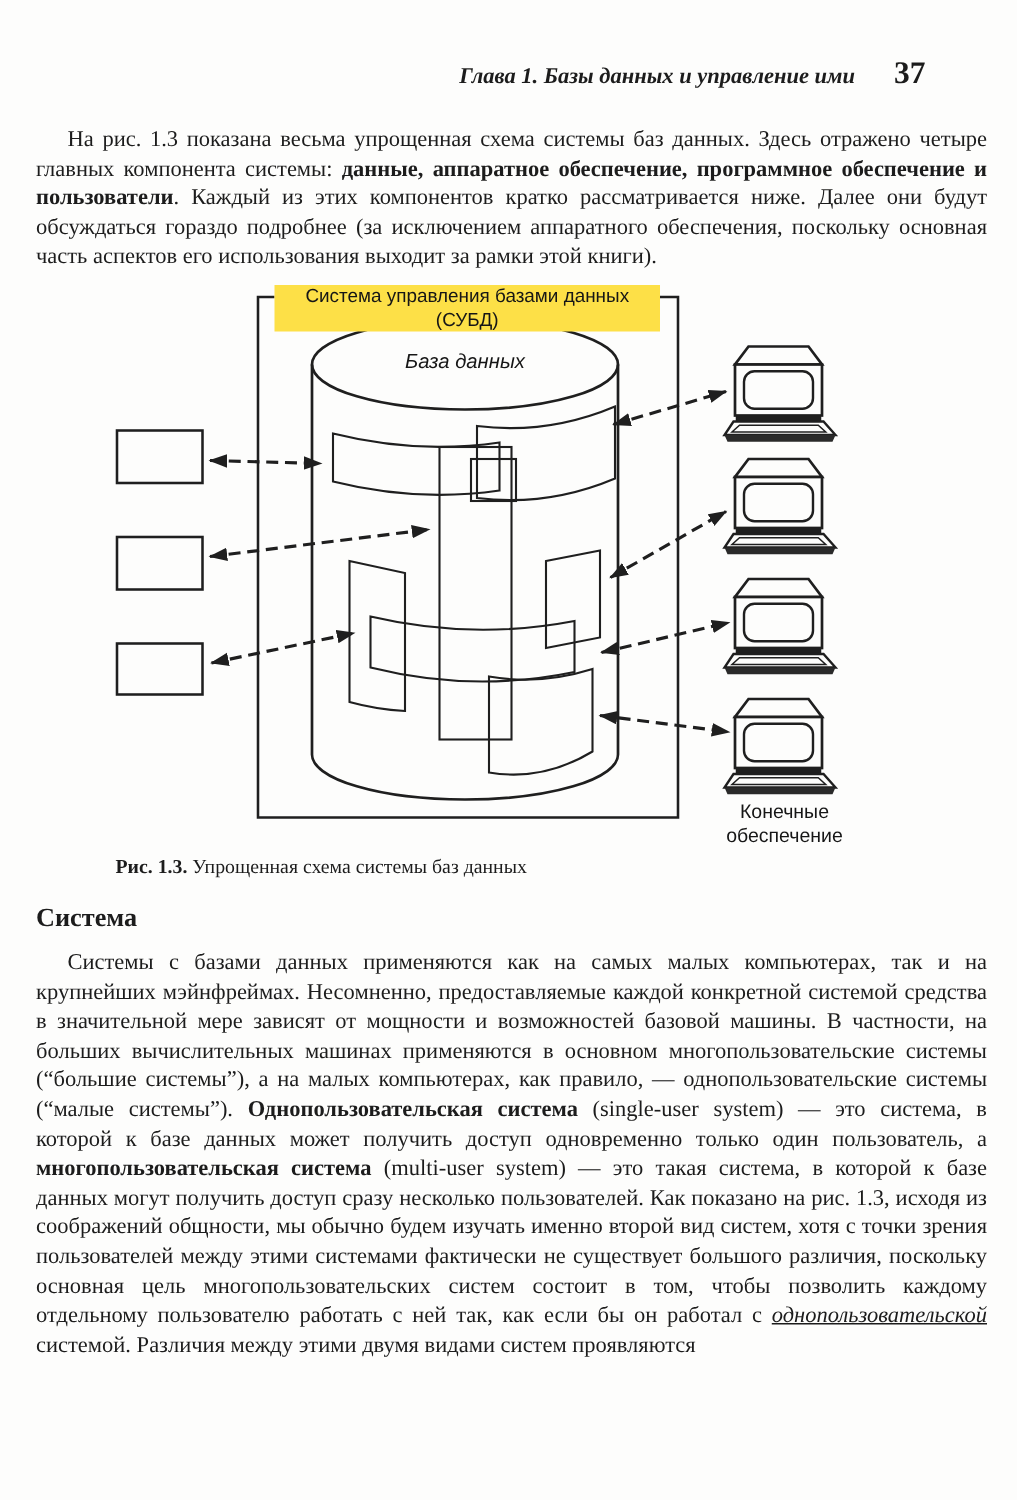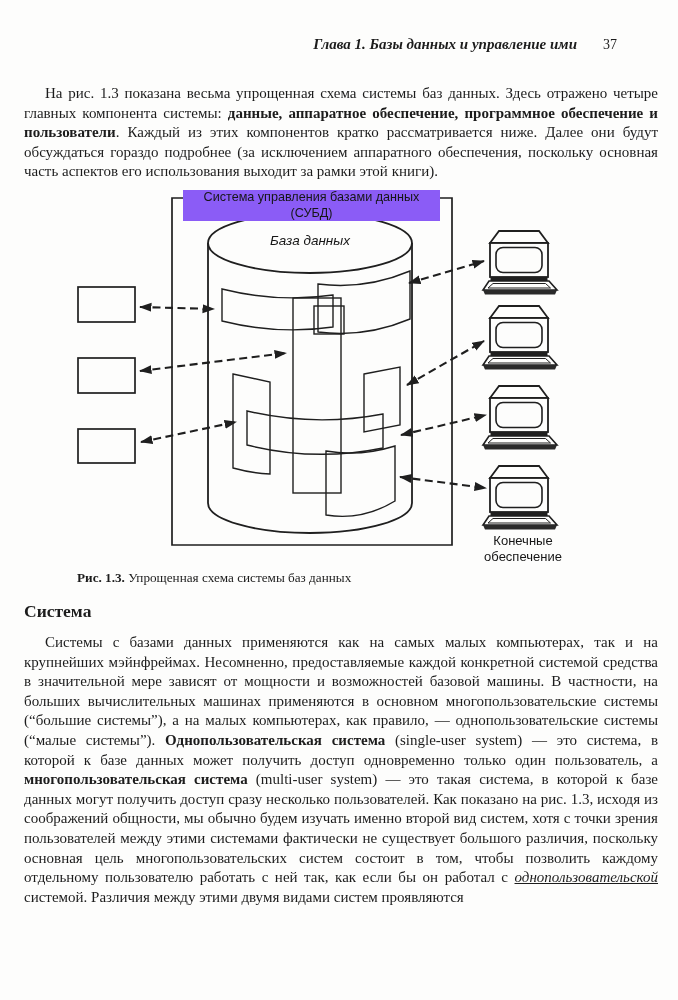--- a/index.html
+++ b/index.html
@@ -1,31 +1,31 @@
 <!DOCTYPE html>
 <html><head>
 <meta charset="utf-8">
 <style>
   html,body{margin:0;padding:0;background:#e8e8e8;}
   .page{position:relative;width:678px;height:1000px;background:#fdfdfc;color:#1c1c1c;
         font-family:"Liberation Serif",serif;overflow:hidden;margin:0 auto;}
   .header{position:absolute;top:36px;right:61px;display:flex;align-items:baseline;gap:26px;}
   .chapter{font-style:italic;font-weight:bold;font-size:15px;white-space:nowrap;}
-  .pagenum{font-weight:normal;font-size:14px;}
+  .pagenum{font-weight:bold;font-size:21px;}
   .body{position:absolute;left:24px;width:634px;margin:0;font-size:15px;line-height:19.6px;
         text-align:justify;text-indent:21px;}
   .p1{top:84px;}
   .p2{top:633px;}
   .body b{font-weight:bold;}
   .body i{font-style:italic;text-decoration:underline;}
   .figure{position:absolute;top:190px;left:0;width:678px;height:382px;}
   .figure svg{position:absolute;left:0;top:0;}
   .fig-label{position:absolute;font-family:"Liberation Sans",sans-serif;font-size:13px;
              line-height:15.5px;text-align:center;color:#161616;}
-  .subd{top:0px;left:183px;width:257px;font-size:12.6px;background:#8b5cf6;}
+  .subd{top:0px;left:183px;width:257px;font-size:12.6px;background:#fde047;}
   .db{top:43px;left:250px;width:120px;font-size:13.5px;font-style:italic;}
   .apps{top:277px;left:56px;width:112px;}
   .users{top:343px;left:458px;width:130px;}
   .fig-label span{display:block;}
   .caption{position:absolute;top:570px;left:77px;margin:0;font-size:13.2px;}
   .caption b{font-weight:bold;}
   .section{position:absolute;top:601px;left:24px;margin:0;font-size:17.5px;font-weight:bold;}
 </style>
 </head>
 <body>

